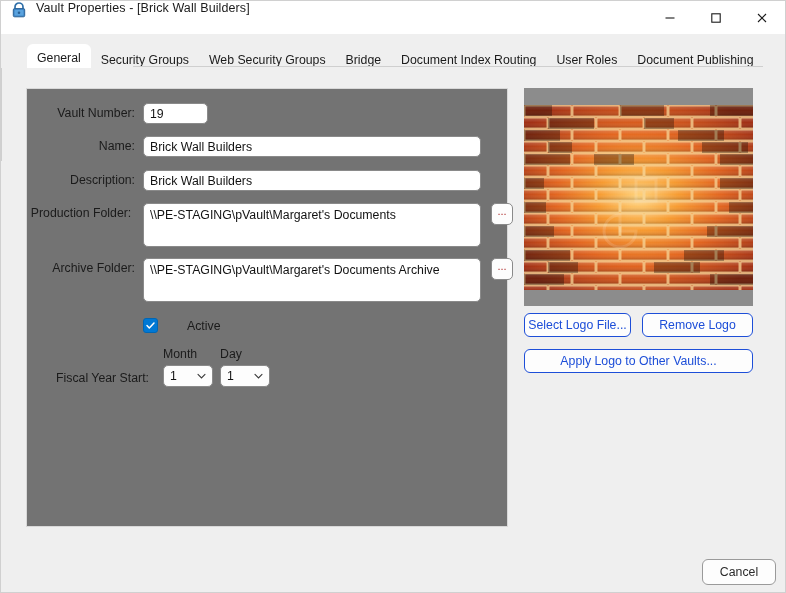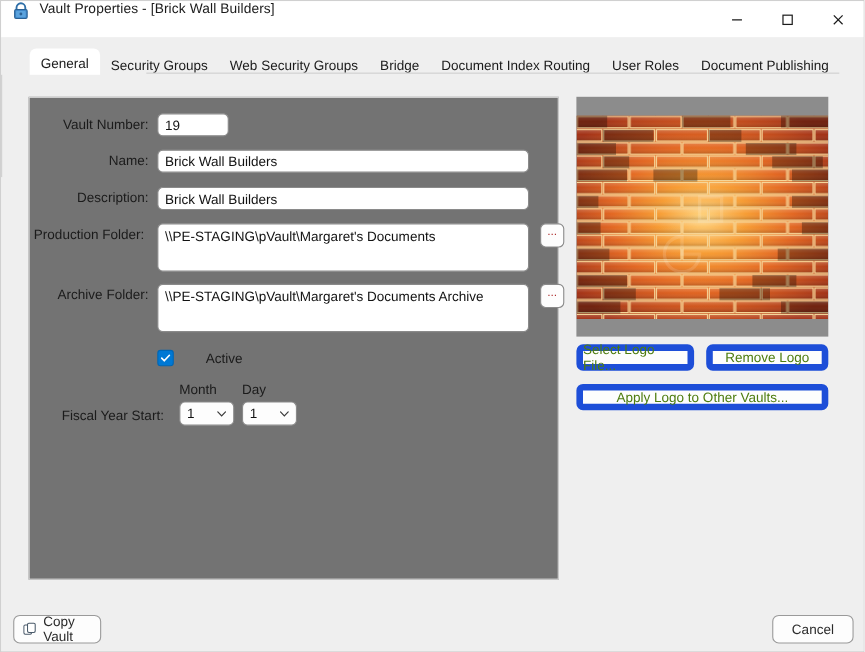--- a/index.html
+++ b/index.html
@@ -158,26 +158,26 @@
     background: #8c8c8c;
     overflow: hidden;
   }
   .brickwrap {
     position: absolute; left: 0; top: 17px;
     width: 229px; height: 185px;
   }
 
   .lbtn {
     position: absolute;
-    border: 6px solid #1d4ed8;
+    border: 1px solid #1d4ed8;
     border-radius: 6px;
     background: #fdfdfd;
     font-family: "Liberation Sans", sans-serif;
     font-size: 12.3px;
-    color: #4d7c0f;
+    color: #1d4ed8;
     display: flex; align-items: center; justify-content: center;
   }
 
   
   .bottombar {
     position: absolute; left: 0; top: 537px;
     width: 784px; height: 54px;
     background: #efefef;
   }
   .bbtn {
@@ -379,26 +379,19 @@
     </div>
     <div class="lbtn" style="left:641px; top:245px; width:111px; height:24px;">
       <span>Remove Logo</span>
     </div>
     <div class="lbtn" style="left:523px; top:281px; width:229px; height:24px;">
       <span>Apply Logo to Other Vaults...</span>
     </div>
   </div>
 
   <div class="bottombar">
-    <div class="bbtn" style="left:11px; top:21px; width:80px; height:26px; justify-content:flex-start; padding-left:8px;">
-      <svg class="copy-icon" width="14" height="14" viewBox="0 0 14 14">
-        <rect x="0.8" y="2.6" width="8" height="9.6" rx="1.4" fill="#ffffff" stroke="#4a5a6a" stroke-width="1.1"></rect>
-        <rect x="4.6" y="0.8" width="8" height="9.6" rx="1.4" fill="#ffffff" stroke="#4a5a6a" stroke-width="1.1"></rect>
-      </svg>
-      <span>Copy Vault</span>
-    </div>
 
     <div class="bbtn" style="left:701px; top:21px; width:74px; height:26px;">
       <span>Cancel</span>
     </div>
   </div>
 
 </div>
 
 </body></html>

